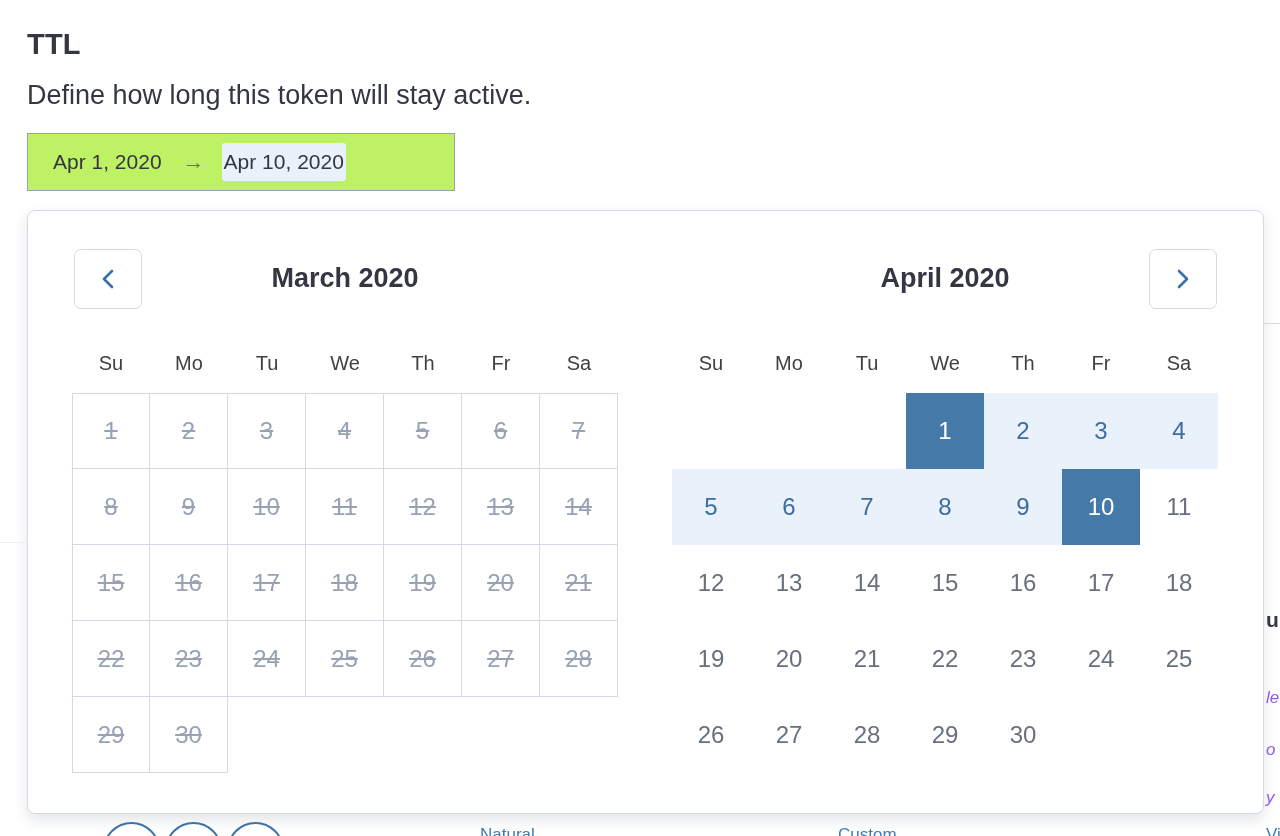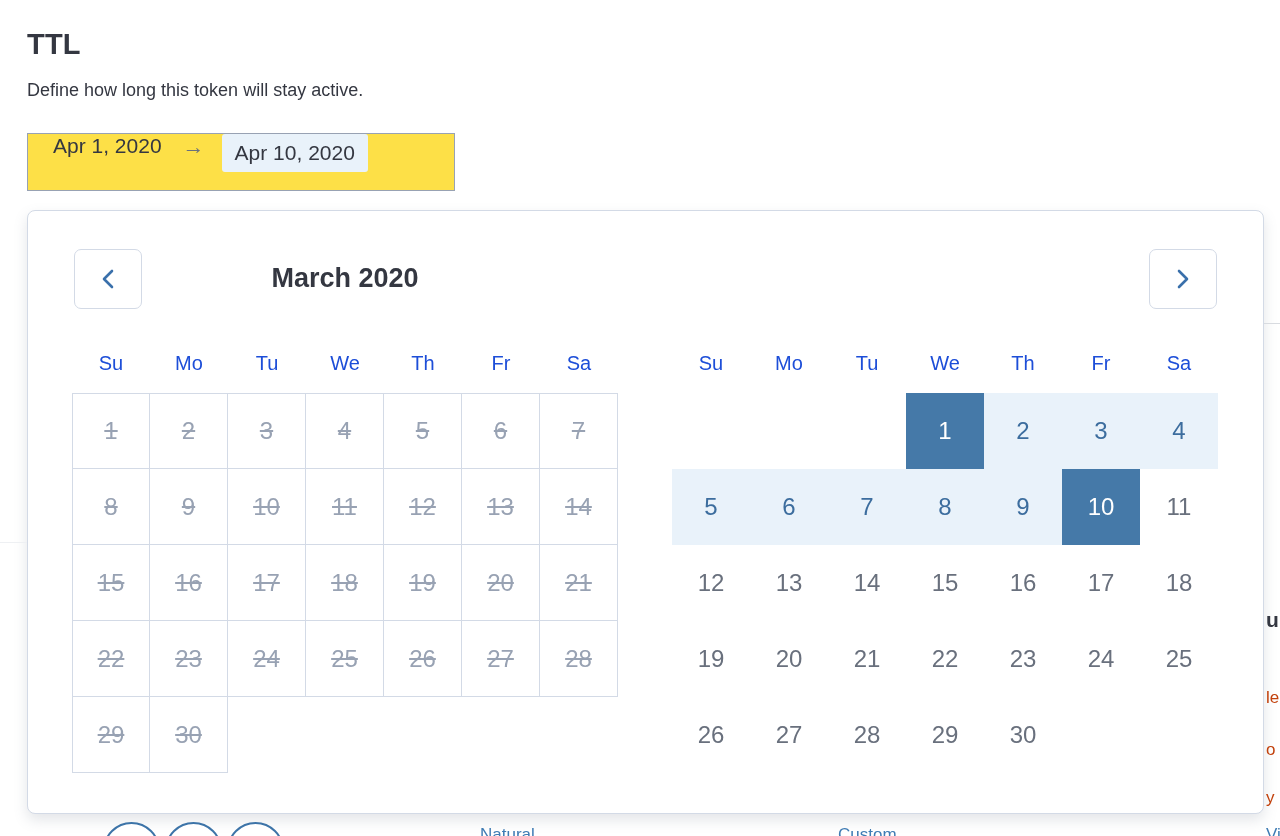--- a/index.html
+++ b/index.html
@@ -12,37 +12,37 @@
     color: #343741;
   }
 
   
   .page-title {
     position: absolute; left: 27px; top: 28px;
     font-size: 29px; font-weight: 700; letter-spacing: 0.2px;
   }
   .page-desc {
     position: absolute; left: 27px; top: 80px;
-    font-size: 18px; font-weight: 400; color: #343741;
+    font-size: 27px; font-weight: 400; color: #343741;
   }
 
   .date-input {
     position: absolute; left: 27px; top: 133px;
     width: 428px; height: 58px;
-    background: #fde047;
+    background: #bef264;
     border: 1px solid #98a2b3;
-    display: flex; align-items: flex-start;
+    display: flex; align-items: center;
     padding-left: 25px;
     font-size: 21px;
   }
   .date-seg { cursor: pointer; }
   .date-arrow { color: #69707d; font-size: 22px; margin: 0 17px 0 21px; }
   .date-seg.end {
     background: #e9f2fa;
-    padding: 7px 13px;
+    padding: 7px 2px;
     border-radius: 3px;
   }
 
   
   .popup {
     position: absolute; left: 27px; top: 210px;
     width: 1237px; height: 604px;
     background: #fff;
     border: 1px solid #d3dae6;
     border-radius: 8px;
@@ -70,21 +70,21 @@
   .month-title.m1 { left: 644px; }
 
   .dow-row {
     position: absolute; top: 141px; width: 546px;
     display: grid; grid-template-columns: repeat(7, 78px);
   }
   .dow-row.m0 { left: 44px; }
   .dow-row.m1 { left: 644px; }
   .dow-cell {
     text-align: center;
-    font-size: 20px; color: #1d4ed8;
+    font-size: 20px; color: #404040;
   }
 
   .cal-grid {
     position: absolute; top: 182px; width: 546px;
     display: grid;
     grid-template-columns: repeat(7, 78px);
     grid-auto-rows: 76px;
   }
   .cal-grid.m0 { left: 44px; }
   .cal-grid.m1 { left: 644px; }
@@ -110,21 +110,21 @@
     background: #4579a8; color: #ffffff; cursor: pointer;
   }
 
   
   .hline { position: absolute; height: 1px; }
   .hline.right-top { left: 1264px; top: 323px; width: 16px; background: #d8dbe0; }
   .hline.left-mid  { left: 0; top: 542px; width: 27px; background: #eef0f3; }
 
   .side-frag { position: absolute; left: 1266px; white-space: nowrap; }
   .side-frag.heading { top: 608px; font-size: 21px; font-weight: 700; color: #343741; }
-  .side-frag.link { font-size: 17px; color: #c2410c; cursor: pointer; }
+  .side-frag.link { font-size: 17px; color: #8b5cf6; cursor: pointer; font-style: italic; }
   .side-frag.l1 { top: 688px; }
   .side-frag.l2 { top: 740px; }
   .side-frag.l3 { top: 788px; }
 
   .step-circle {
     position: absolute; top: 822px;
     width: 57px; height: 57px;
     border: 2px solid #3d74a8;
     border-radius: 50%;
     background: #fff;
@@ -167,20 +167,21 @@
 
     <button class="nav-btn next">
       <span>
         <svg width="18" height="22" viewBox="0 0 18 22">
           <polyline points="5,3 13,11 5,19" fill="none" stroke="#3a70ab" stroke-width="2.6" stroke-linecap="round" stroke-linejoin="round"></polyline>
         </svg>
       </span>
     </button>
 
     <div class="month-title m0">March 2020</div>
+    <div class="month-title m1">April 2020</div>
 
     <div class="dow-row m0">
         <div class="dow-cell">Su</div>
         <div class="dow-cell">Mo</div>
         <div class="dow-cell">Tu</div>
         <div class="dow-cell">We</div>
         <div class="dow-cell">Th</div>
         <div class="dow-cell">Fr</div>
         <div class="dow-cell">Sa</div>
       </div>

